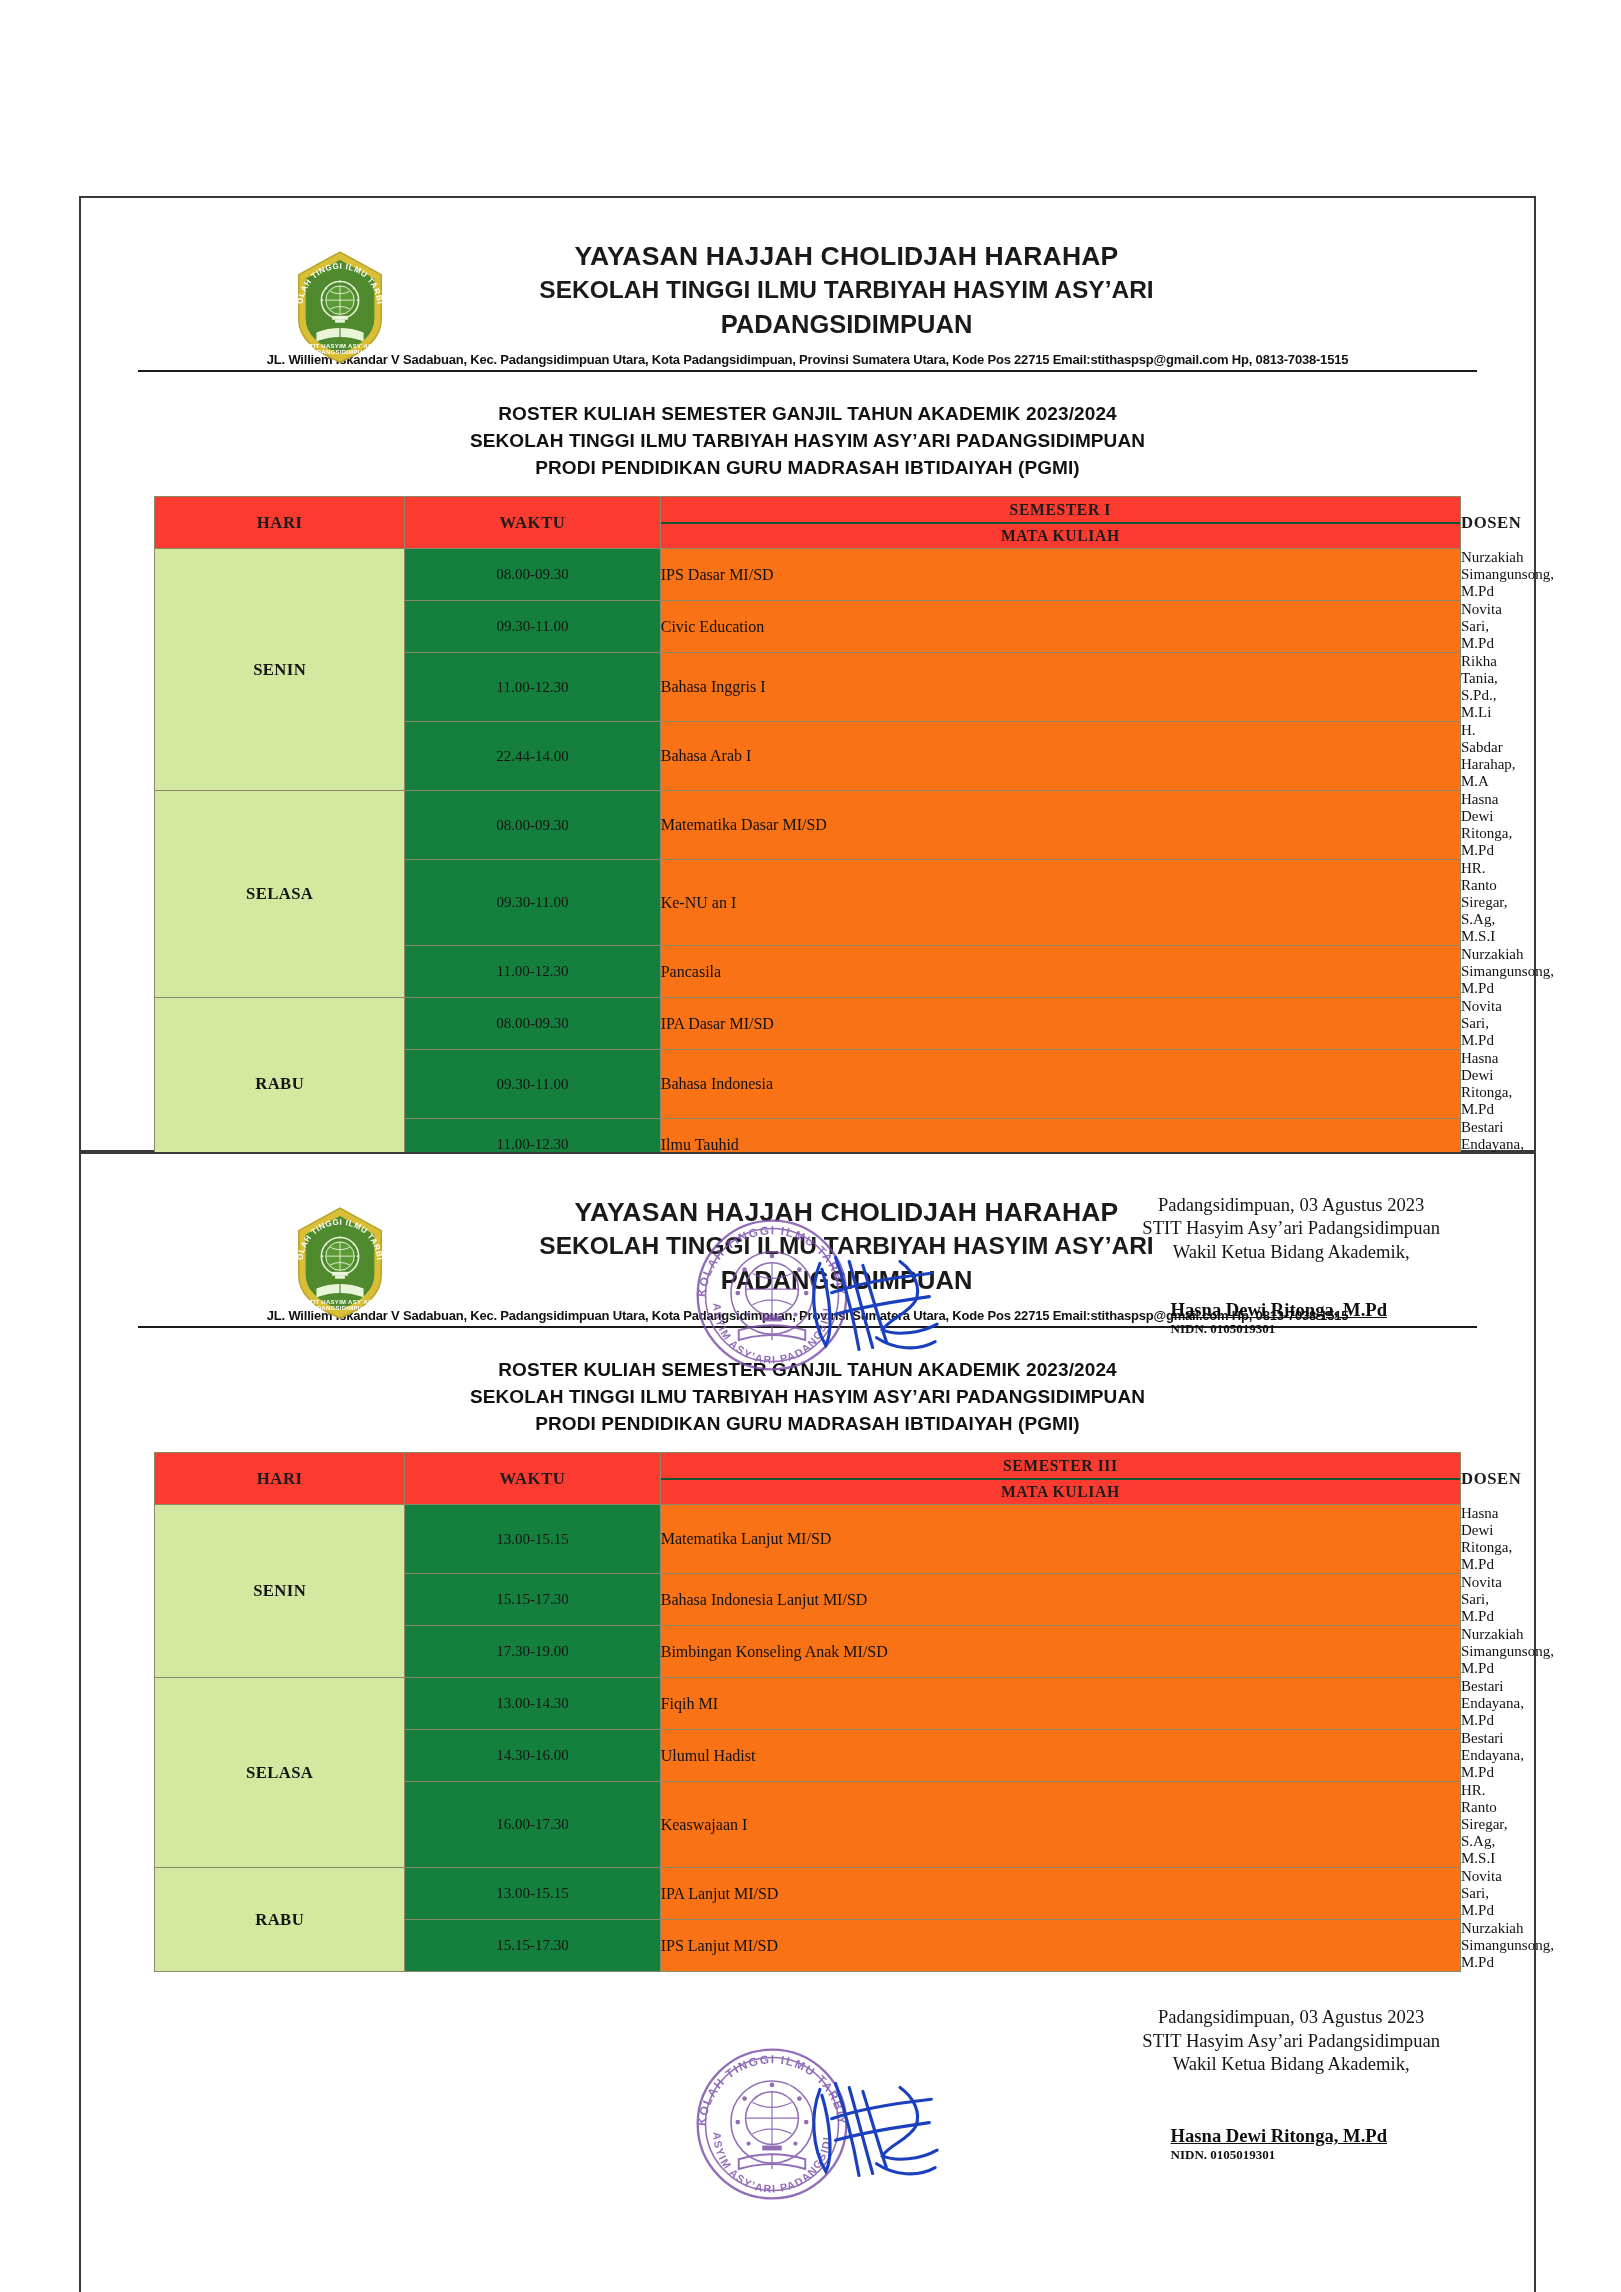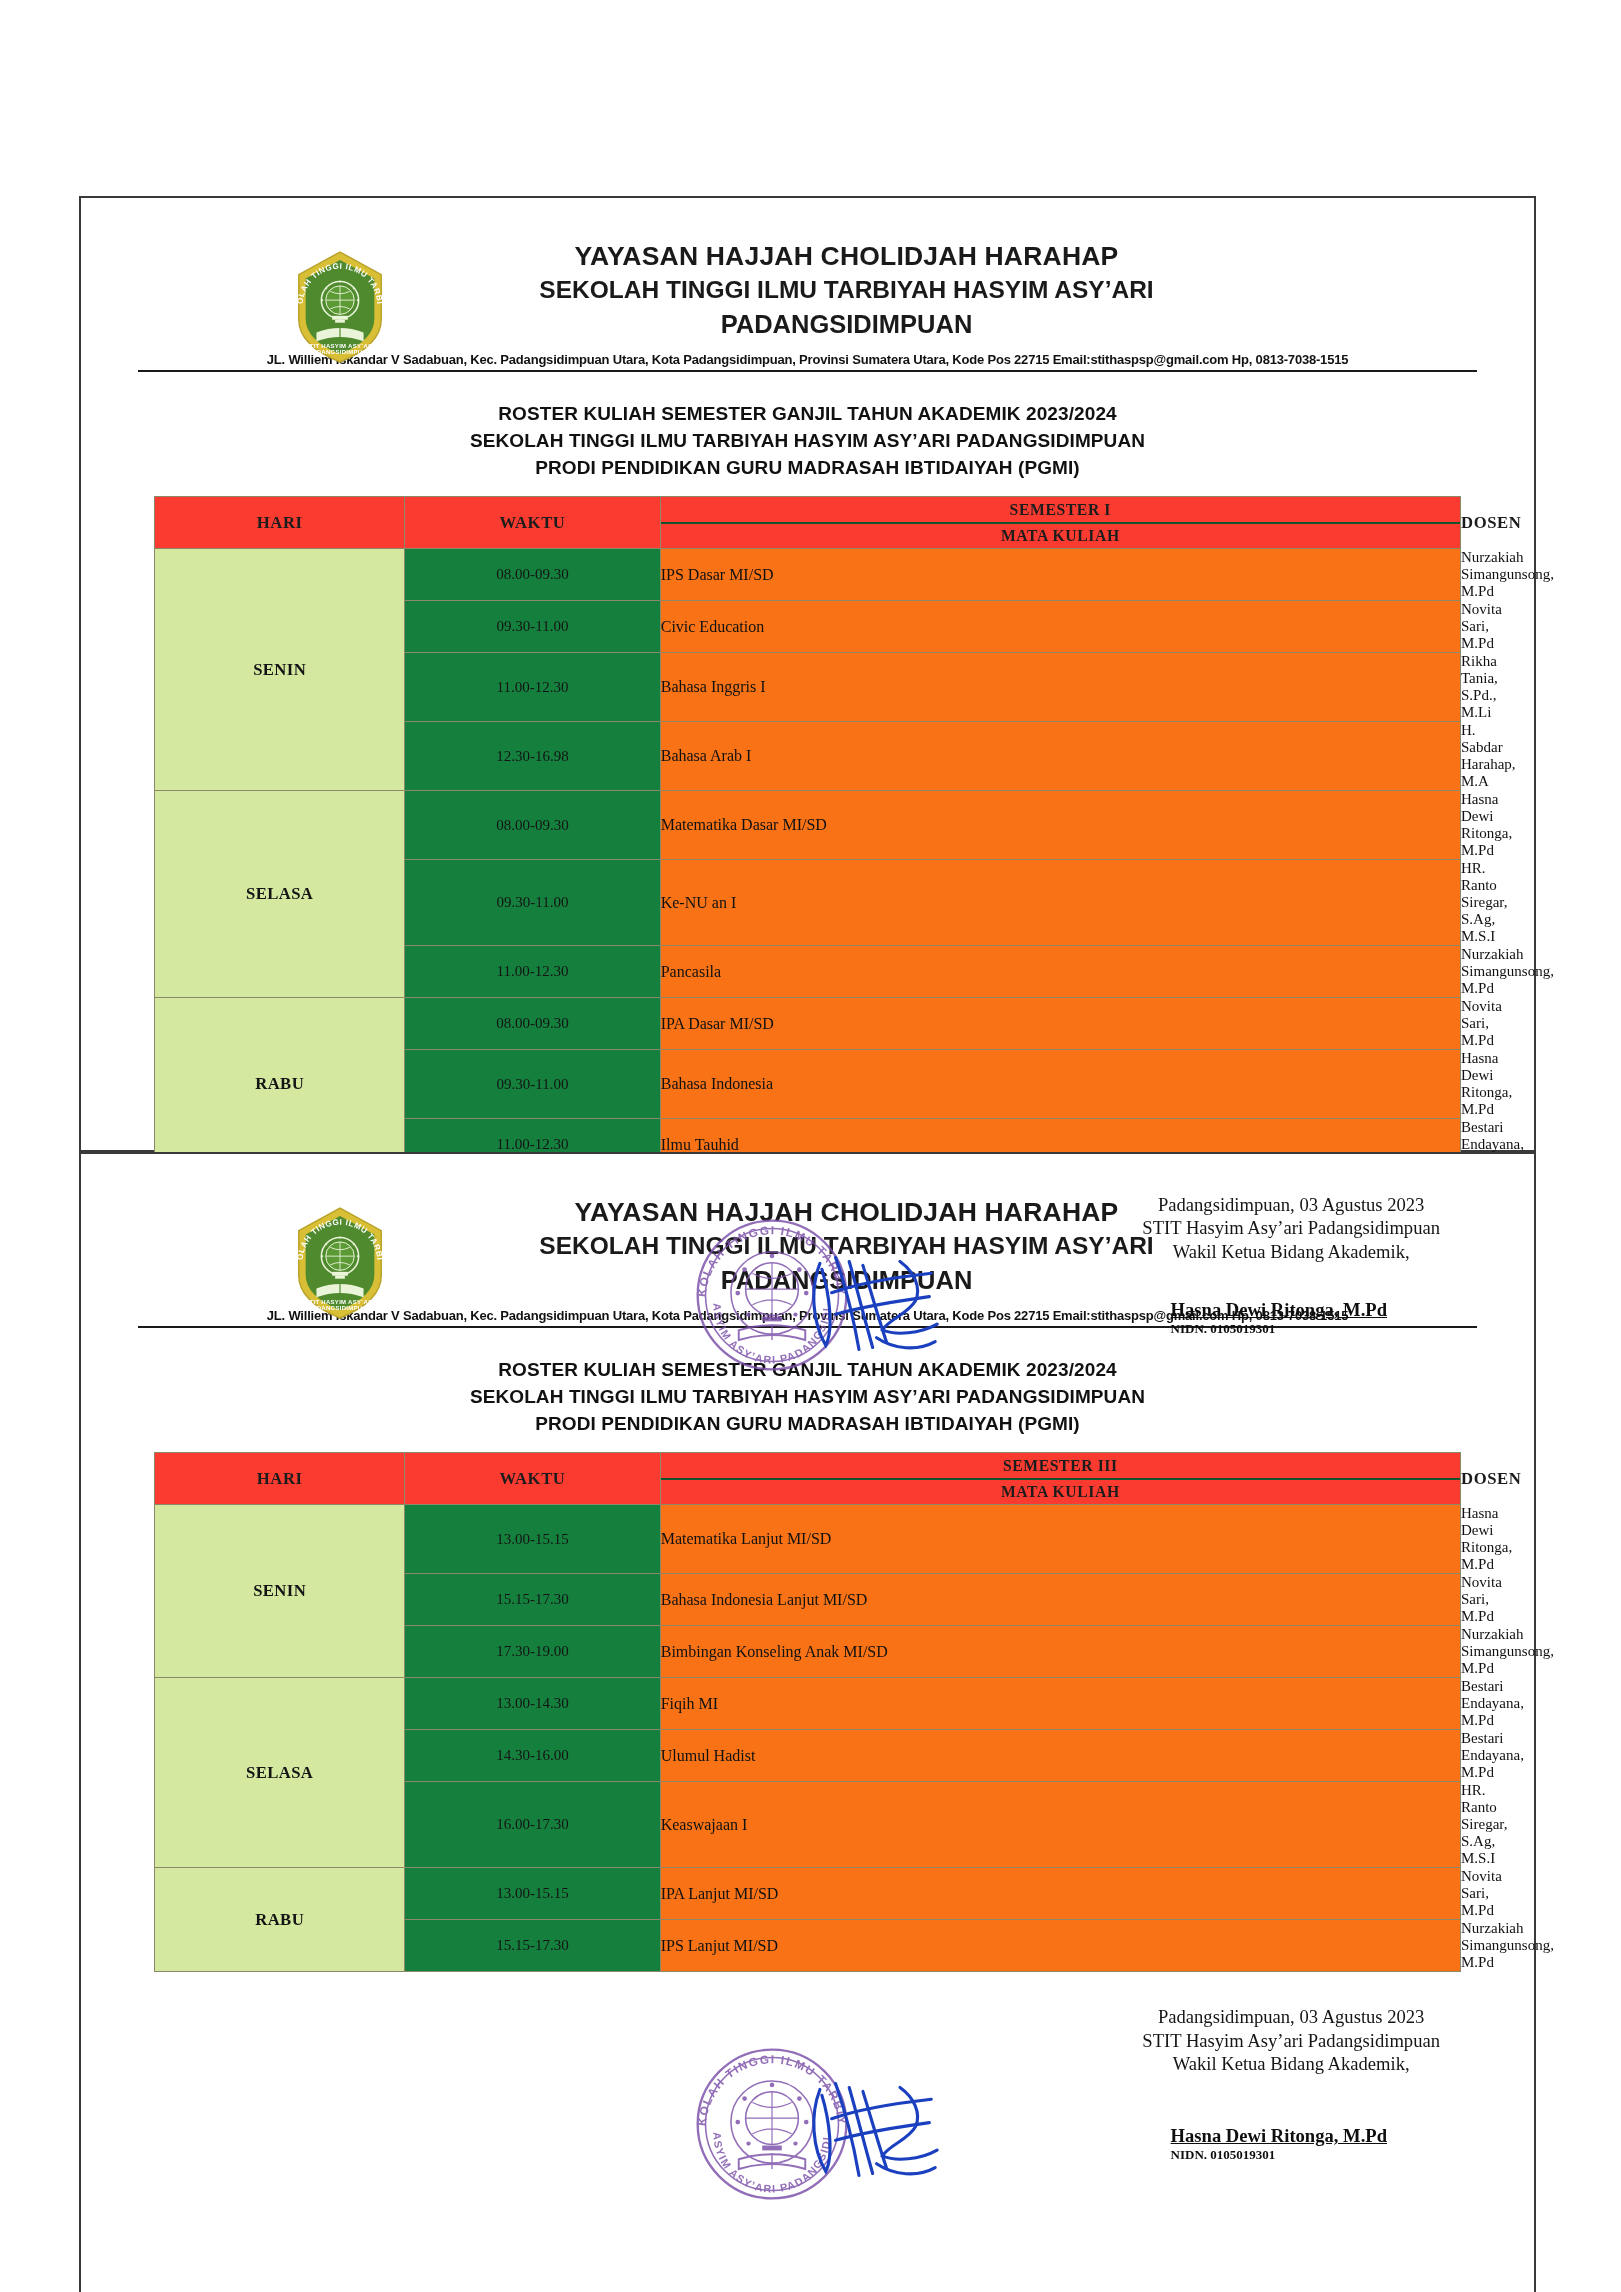--- a/index.html
+++ b/index.html
@@ -319,21 +319,21 @@
               <td class="c-time">09.30-11.00</td>
               <td class="c-course">Civic Education</td>
               <td class="c-lect">Novita Sari, M.Pd</td>
             </tr>
             <tr>
               <td class="c-time">11.00-12.30</td>
               <td class="c-course">Bahasa Inggris I</td>
               <td class="c-lect">Rikha Tania, S.Pd., M.Li</td>
             </tr>
             <tr>
-              <td class="c-time">12.30-16.98</td>
+              <td class="c-time">22.44-14.00</td>
               <td class="c-course">Bahasa Arab I</td>
               <td class="c-lect">H. Sabdar Harahap, M.A</td>
             </tr>
             <tr>
               <td class="c-day" rowspan="3">SELASA</td>
               <td class="c-time">08.00-09.30</td>
               <td class="c-course">Matematika Dasar MI/SD</td>
               <td class="c-lect">Hasna Dewi Ritonga, M.Pd</td>
             </tr>
             <tr>

